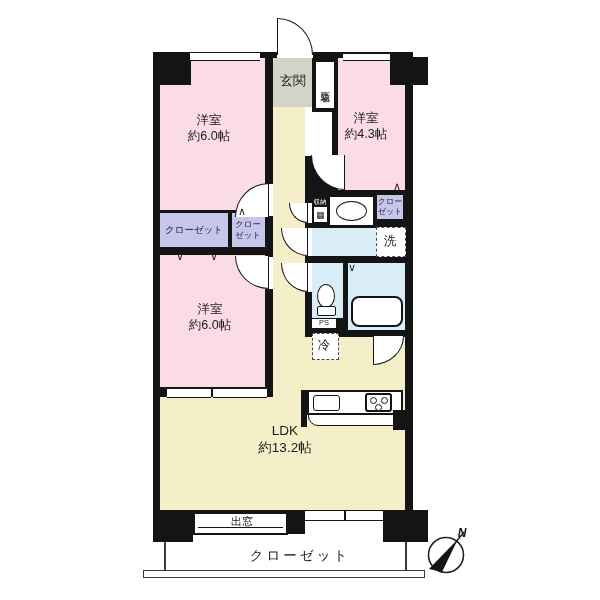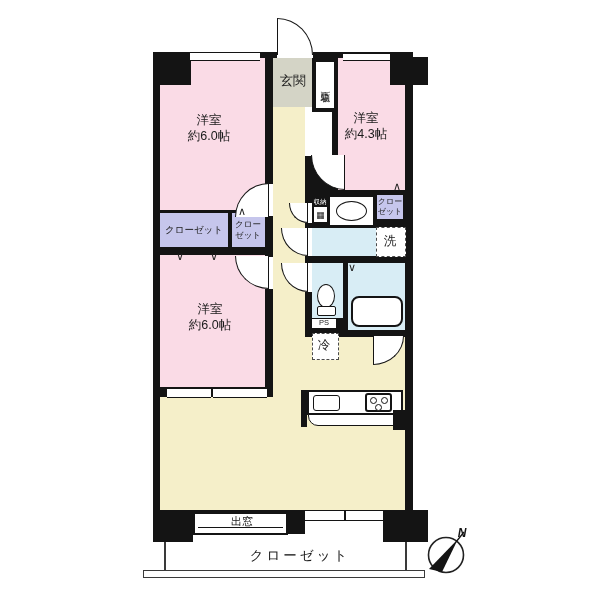--- a/index.html
+++ b/index.html
@@ -126,20 +126,24 @@
     <div>約6.0帖</div>
   </div>
   <div class="lbl f-room" style="left:366px;top:127px;">
     <div>洋室</div>
     <div>約4.3帖</div>
   </div>
   <div class="lbl f-room" style="left:210px;top:318px;">
     <div>洋室</div>
     <div>約6.0帖</div>
   </div>
+  <div class="lbl f-ldk" style="left:285px;top:440px;">
+    <div>LDK</div>
+    <div>約13.2帖</div>
+  </div>
   <div class="lbl" style="left:293px;top:81px;font-size:13px;">玄関</div>
   <div class="lbl" style="left:194px;top:230px;font-size:9.5px;color:#222;">クローゼット</div>
   <div class="lbl" style="left:248px;top:230px;font-size:8.5px;color:#222;">
     <div>クロー</div>
     <div>ゼット</div>
   </div>
   <div class="lbl" style="left:390px;top:207px;font-size:8px;color:#222;">
     <div>クロー</div>
     <div>ゼット</div>
   </div>

